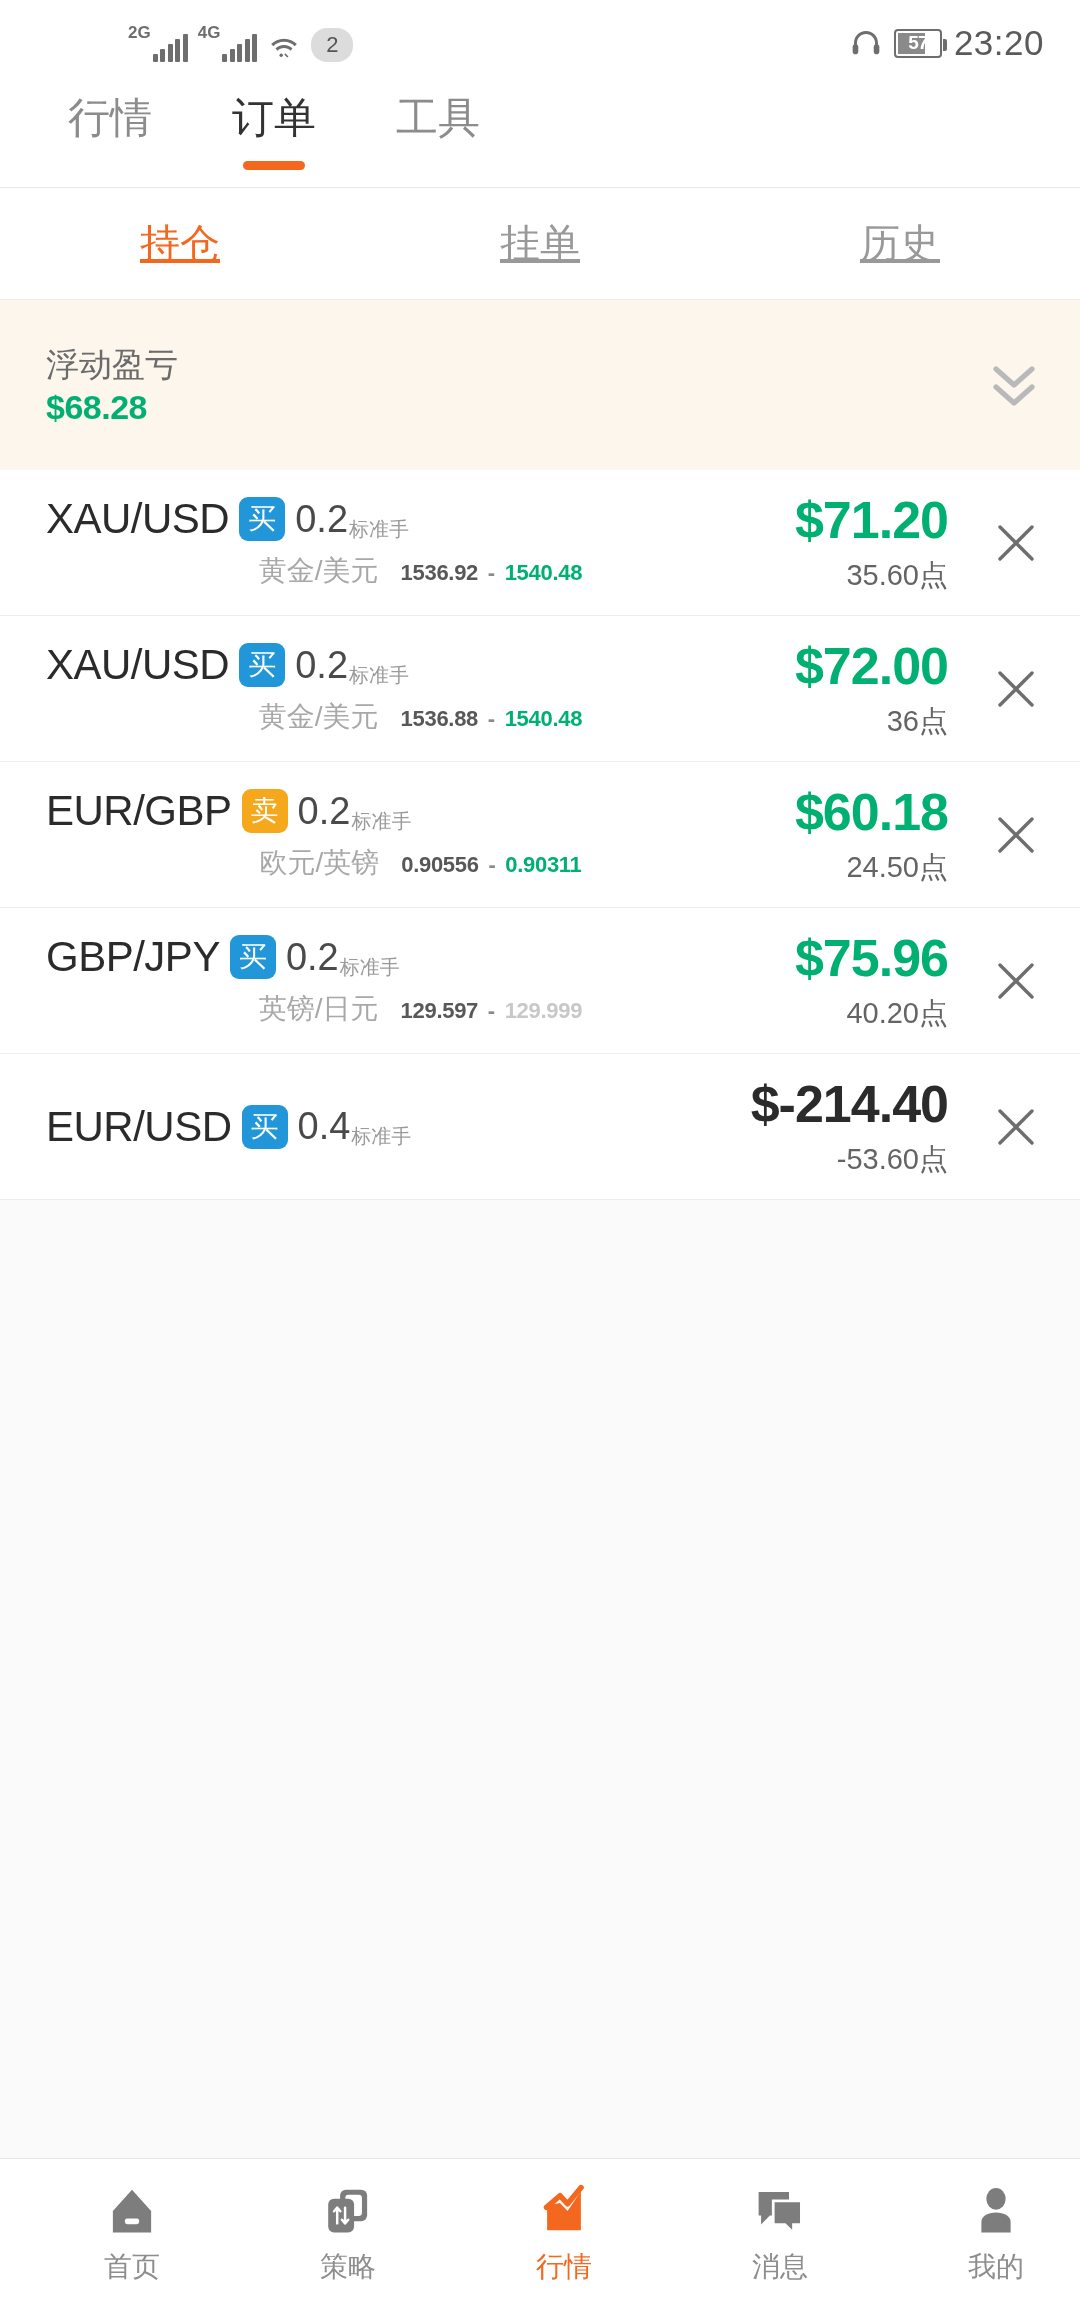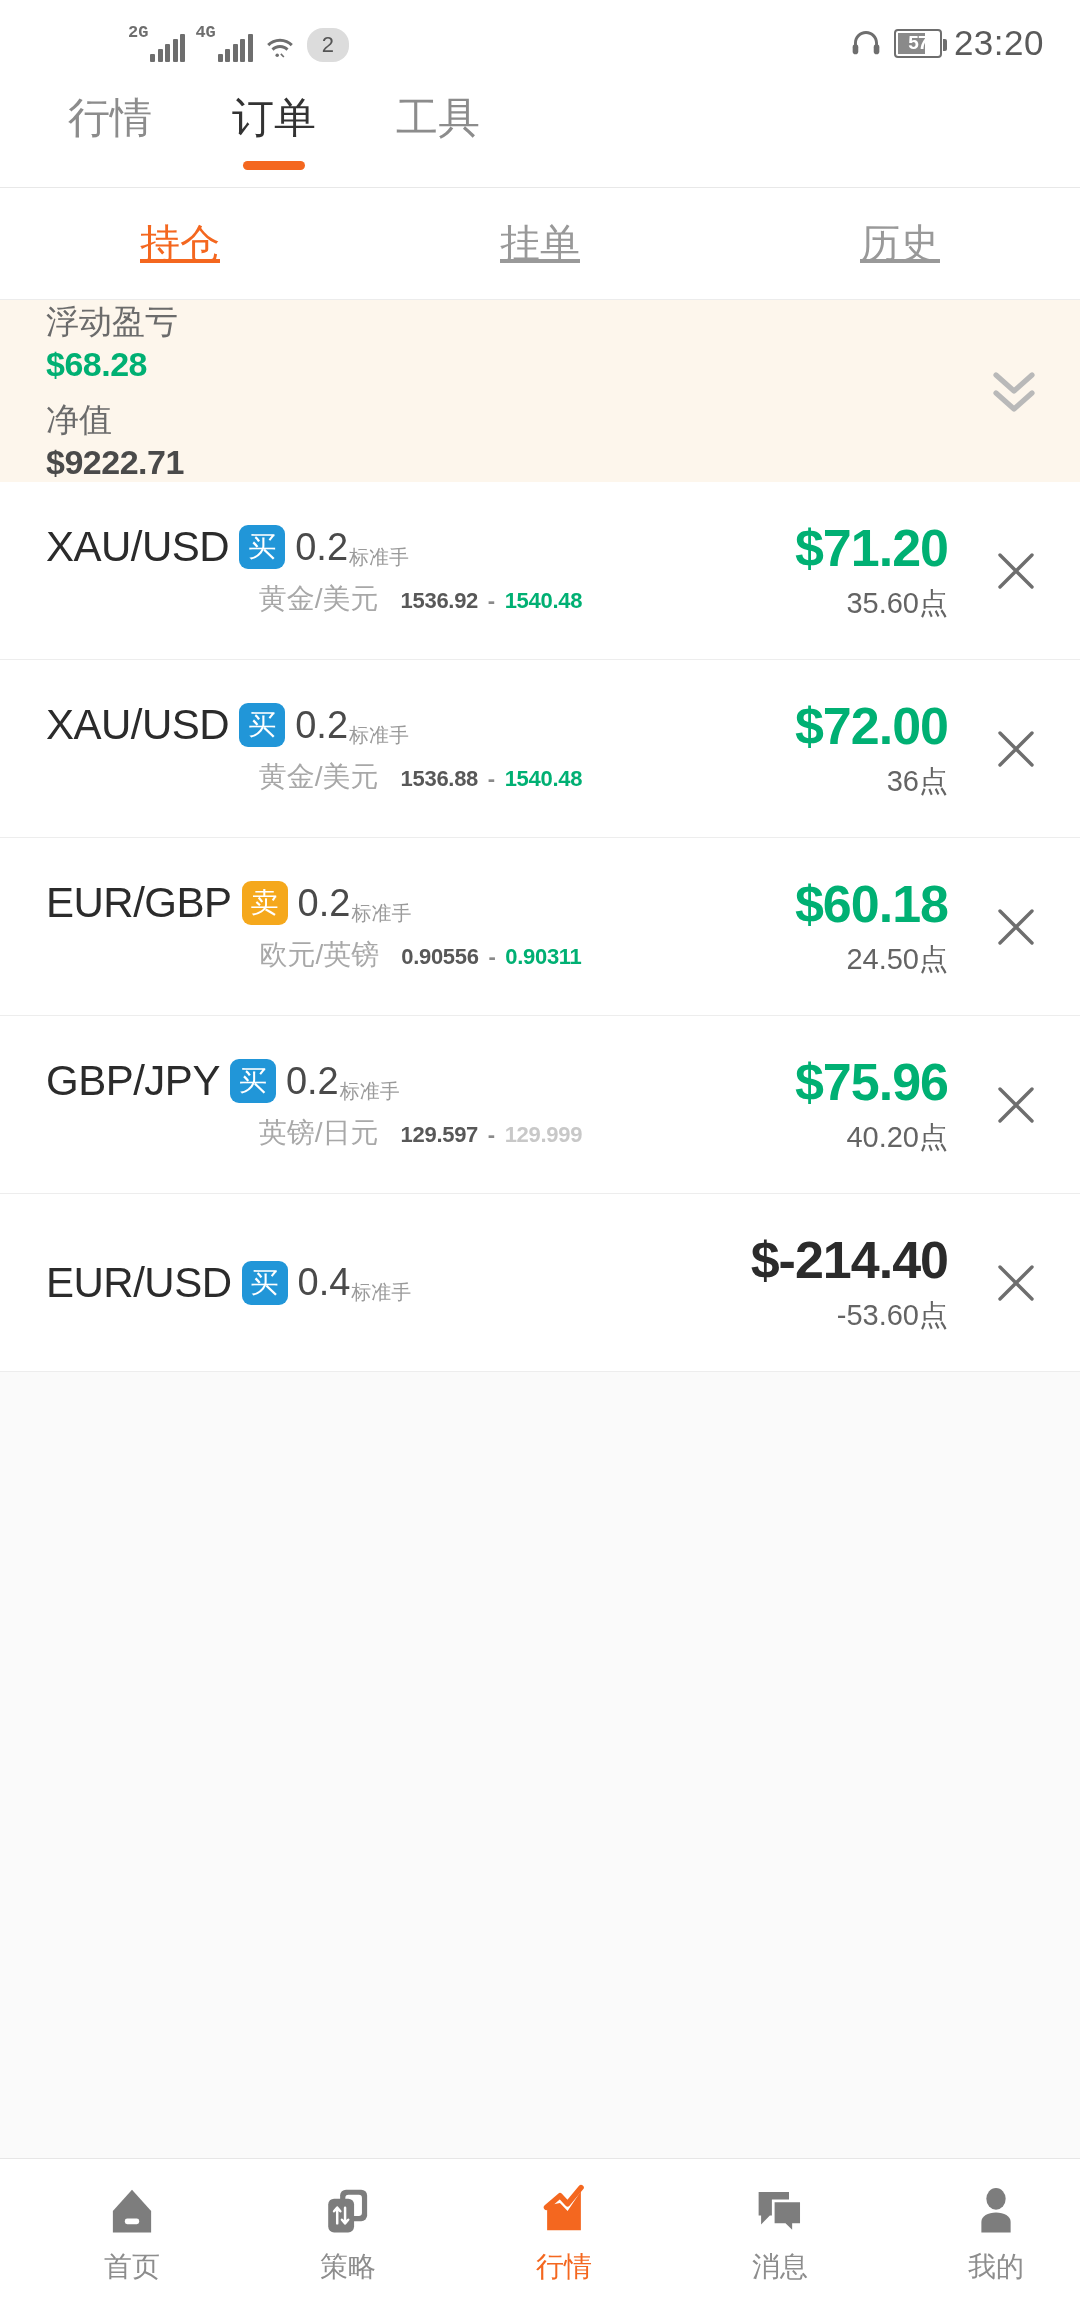--- a/index.html
+++ b/index.html
@@ -12,21 +12,21 @@
   #app { width:1080px; height:2310px; position:relative; display:flex; flex-direction:column; background:#fafafa; }
 
   
   .statusbar {
     height:86px; background:#fff; flex:0 0 86px;
     display:flex; align-items:center; position:relative;
   }
   .sb-left { position:absolute; left:128px; display:flex; align-items:flex-end; gap:10px; }
   .sb-right { position:absolute; right:36px; display:flex; align-items:center; gap:12px; }
   .net-group { display:flex; align-items:flex-end; gap:2px; }
-  .net-label { font-size:17px; color:#6e6e6e; line-height:1; margin-bottom:21px; font-weight:600;font-family:Liberation Mono, monospace;}
+  .net-label { font-size:17px; color:#6e6e6e; line-height:1; margin-bottom:21px; font-weight:600;}
   .bars { display:flex; align-items:flex-end; gap:2.5px; height:28px; }
   .bars i { width:5px; background:#6e6e6e; display:block; border-radius:1px; }
   .bars i:nth-child(1){height:8px;} .bars i:nth-child(2){height:13px;}
   .bars i:nth-child(3){height:18px;} .bars i:nth-child(4){height:23px;}
   .bars i:nth-child(5){height:28px;}
   .wifi-ic { width:34px; height:28px; display:block; }
   .badge-2 {
     background:#dcdcdc; color:#555; border-radius:16px;
     min-width:42px; height:34px; font-size:22px;
     display:flex; align-items:center; justify-content:center; padding:0 10px;
@@ -71,21 +71,21 @@
   .sum-rows { flex:1; display:flex; flex-direction:column; justify-content:center; gap:14px; }
   .sum-row { display:flex; align-items:baseline; justify-content:space-between;flex-direction:column; }
   .sum-label { font-size:33px; color:#6b6b6b; }
   .sum-val { font-size:34px; font-weight:bold; color:#4a4a4a; letter-spacing:-0.5px;}
   .sum-val.green { color:#00b073; }
   .chev-wrap { width:74px; display:flex; align-items:center; justify-content:center; padding-left:14px;}
 
   
   .poslist { background:#fff; flex:0 0 auto; }
   .posrow {
-    height:178px; border-bottom:1px solid #ededed; background:#fff;
+    height:146px; border-bottom:1px solid #ededed; background:#fff;
     display:flex; align-items:center; padding:0 0 0 46px;
   }
   .pos-left { flex:1 1 auto; display:flex; flex-direction:column; justify-content:center; gap:9px; min-width:0;}
   .pos-line1 { display:flex; align-items:center; gap:0; }
   .sym { font-size:42px; color:#2b2b2b; letter-spacing:-0.5px; }
   .dirbadge {
     display:inline-flex; align-items:center; justify-content:center;
     width:46px; height:44px; border-radius:9px; margin:0 10px;
     font-size:28px; color:#fff; font-weight:500;
   }
@@ -186,24 +186,20 @@
     <div class="subtab">挂单</div>
     <div class="subtab">历史</div>
   </div>
 
   <div class="summary">
     <div class="sum-rows">
       <div class="sum-row">
         <span class="sum-label">浮动盈亏</span>
         <span class="sum-val green">$68.28</span>
       </div>
-      <div class="sum-row">
-        <span class="sum-label">净值</span>
-        <span class="sum-val">$9222.71</span>
-      </div>
     </div>
     <div class="chev-wrap">
       <svg width="52" height="56" viewBox="0 0 26 28">
         <path d="M4 6l9 8 9-8" fill="none" stroke="#b9b9b9" stroke-width="2.6" stroke-linecap="round" stroke-linejoin="round"></path>
         <path d="M4 15l9 8 9-8" fill="none" stroke="#b9b9b9" stroke-width="2.6" stroke-linecap="round" stroke-linejoin="round"></path>
       </svg>
     </div>
   </div>
 
   <div class="poslist">

